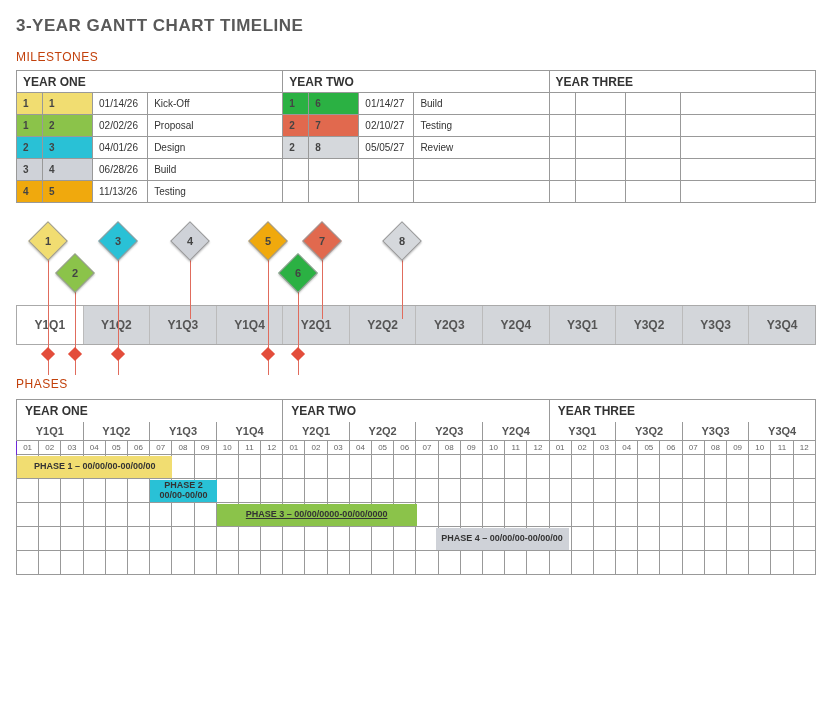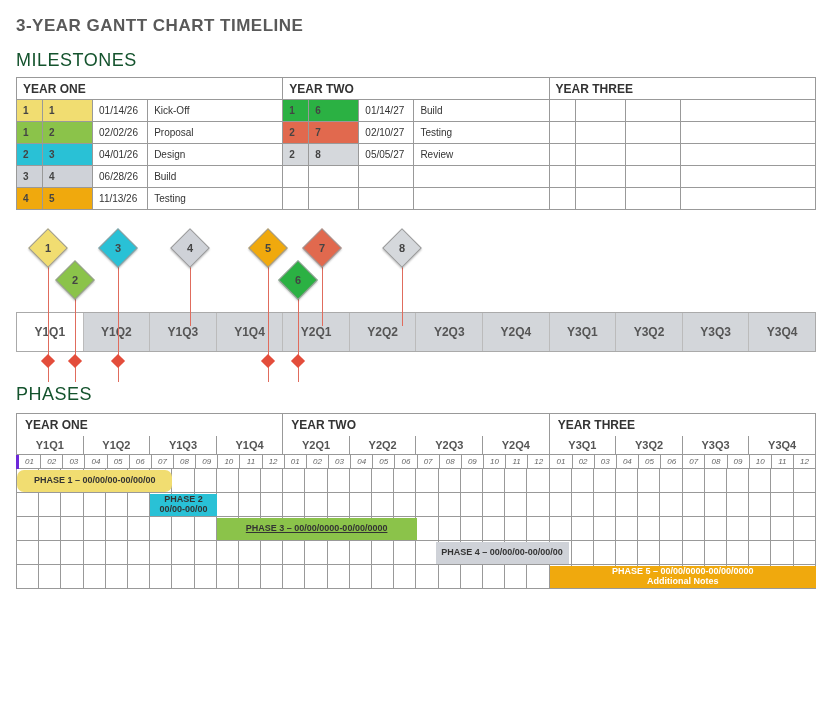--- a/index.html
+++ b/index.html
@@ -13,22 +13,22 @@
     width: 833px;
   }
   .title {
     font-size: 17px;
     font-weight: bold;
     letter-spacing: 0.5px;
     color: #595959;
     margin: 0 0 14px 0;
   }
   .section-h {
-    font-size: 18px;
-    color: #14532d;
+    font-size: 12px;
+    color: #c2410c;
     letter-spacing: 0.5px;
     margin: 0 0 6px 0;
   }
 
   
   .ms-table {
     border-collapse: collapse;
     width: 800px;
     table-layout: fixed;
   }
@@ -118,21 +118,21 @@
   .ph-years { display:flex; border-left:1px solid #999; border-top:1px solid #999;}
   .ph-year {
     flex:1; border-right:1px solid #999;
     padding:4px 8px; font-size:12px; font-weight:bold;
   }
   .ph-qtrs { display:flex; border-left:1px solid #999;}
   .ph-q {
     flex:1; border-right:1px solid #999; border-bottom:1px solid #999;
     text-align:center; font-size:11px; padding:3px 0; font-weight:bold; color:#555;
   }
-  .ph-months { display:flex; border-left:3px solid #6d28d9;font-style:italic;}
+  .ph-months { display:flex; border-left:1px solid #6d28d9;}
   .ph-m {
     flex:1; border-right:1px solid #999; border-bottom:1px solid #999;
     text-align:center; font-size:8px; padding:2px 0; color:#666;
   }
   .ph-row { display:flex; border-left:1px solid #999; position:relative; height:24px;}
   .ph-cell { flex:1; border-right:1px solid #999; border-bottom:1px solid #999;}
   .ph-bar {
     position:absolute; top:1px; bottom:1px;
     font-size:9px; text-align:center;
     display:flex; align-items:center; justify-content:center;
@@ -395,21 +395,21 @@
         <div class="ph-cell"></div>
         <div class="ph-cell"></div>
         <div class="ph-cell"></div>
         <div class="ph-cell"></div>
         <div class="ph-cell"></div>
         <div class="ph-cell"></div>
         <div class="ph-cell"></div>
         <div class="ph-cell"></div>
         <div class="ph-cell"></div>
         <div class="ph-cell"></div>
-        <div class="ph-bar b-yellow" style="left: 0%; width: 19.4444%; border-radius: 7px;">
+        <div class="ph-bar b-yellow" style="left: 0%; width: 19.4444%;">
           <span>PHASE 1 – 00/00/00-00/00/00</span>
         </div>
       </div>
       <div class="ph-row">
         <div class="ph-cell"></div>
         <div class="ph-cell"></div>
         <div class="ph-cell"></div>
         <div class="ph-cell"></div>
         <div class="ph-cell"></div>
         <div class="ph-cell"></div>
@@ -560,19 +560,15 @@
         <div class="ph-cell"></div>
         <div class="ph-cell"></div>
         <div class="ph-cell"></div>
         <div class="ph-cell"></div>
         <div class="ph-cell"></div>
         <div class="ph-cell"></div>
         <div class="ph-cell"></div>
         <div class="ph-cell"></div>
         <div class="ph-cell"></div>
         <div class="ph-cell"></div>
-        <div class="ph-bar b-orange two" style="left: 66.6667%; width: 33.3333%;">
-          <span>PHASE 5 – 00/00/0000-00/00/0000</span>
-          <span>Additional Notes</span>
-        </div>
       </div>
     </div>
 </div>
 
 </body></html>

